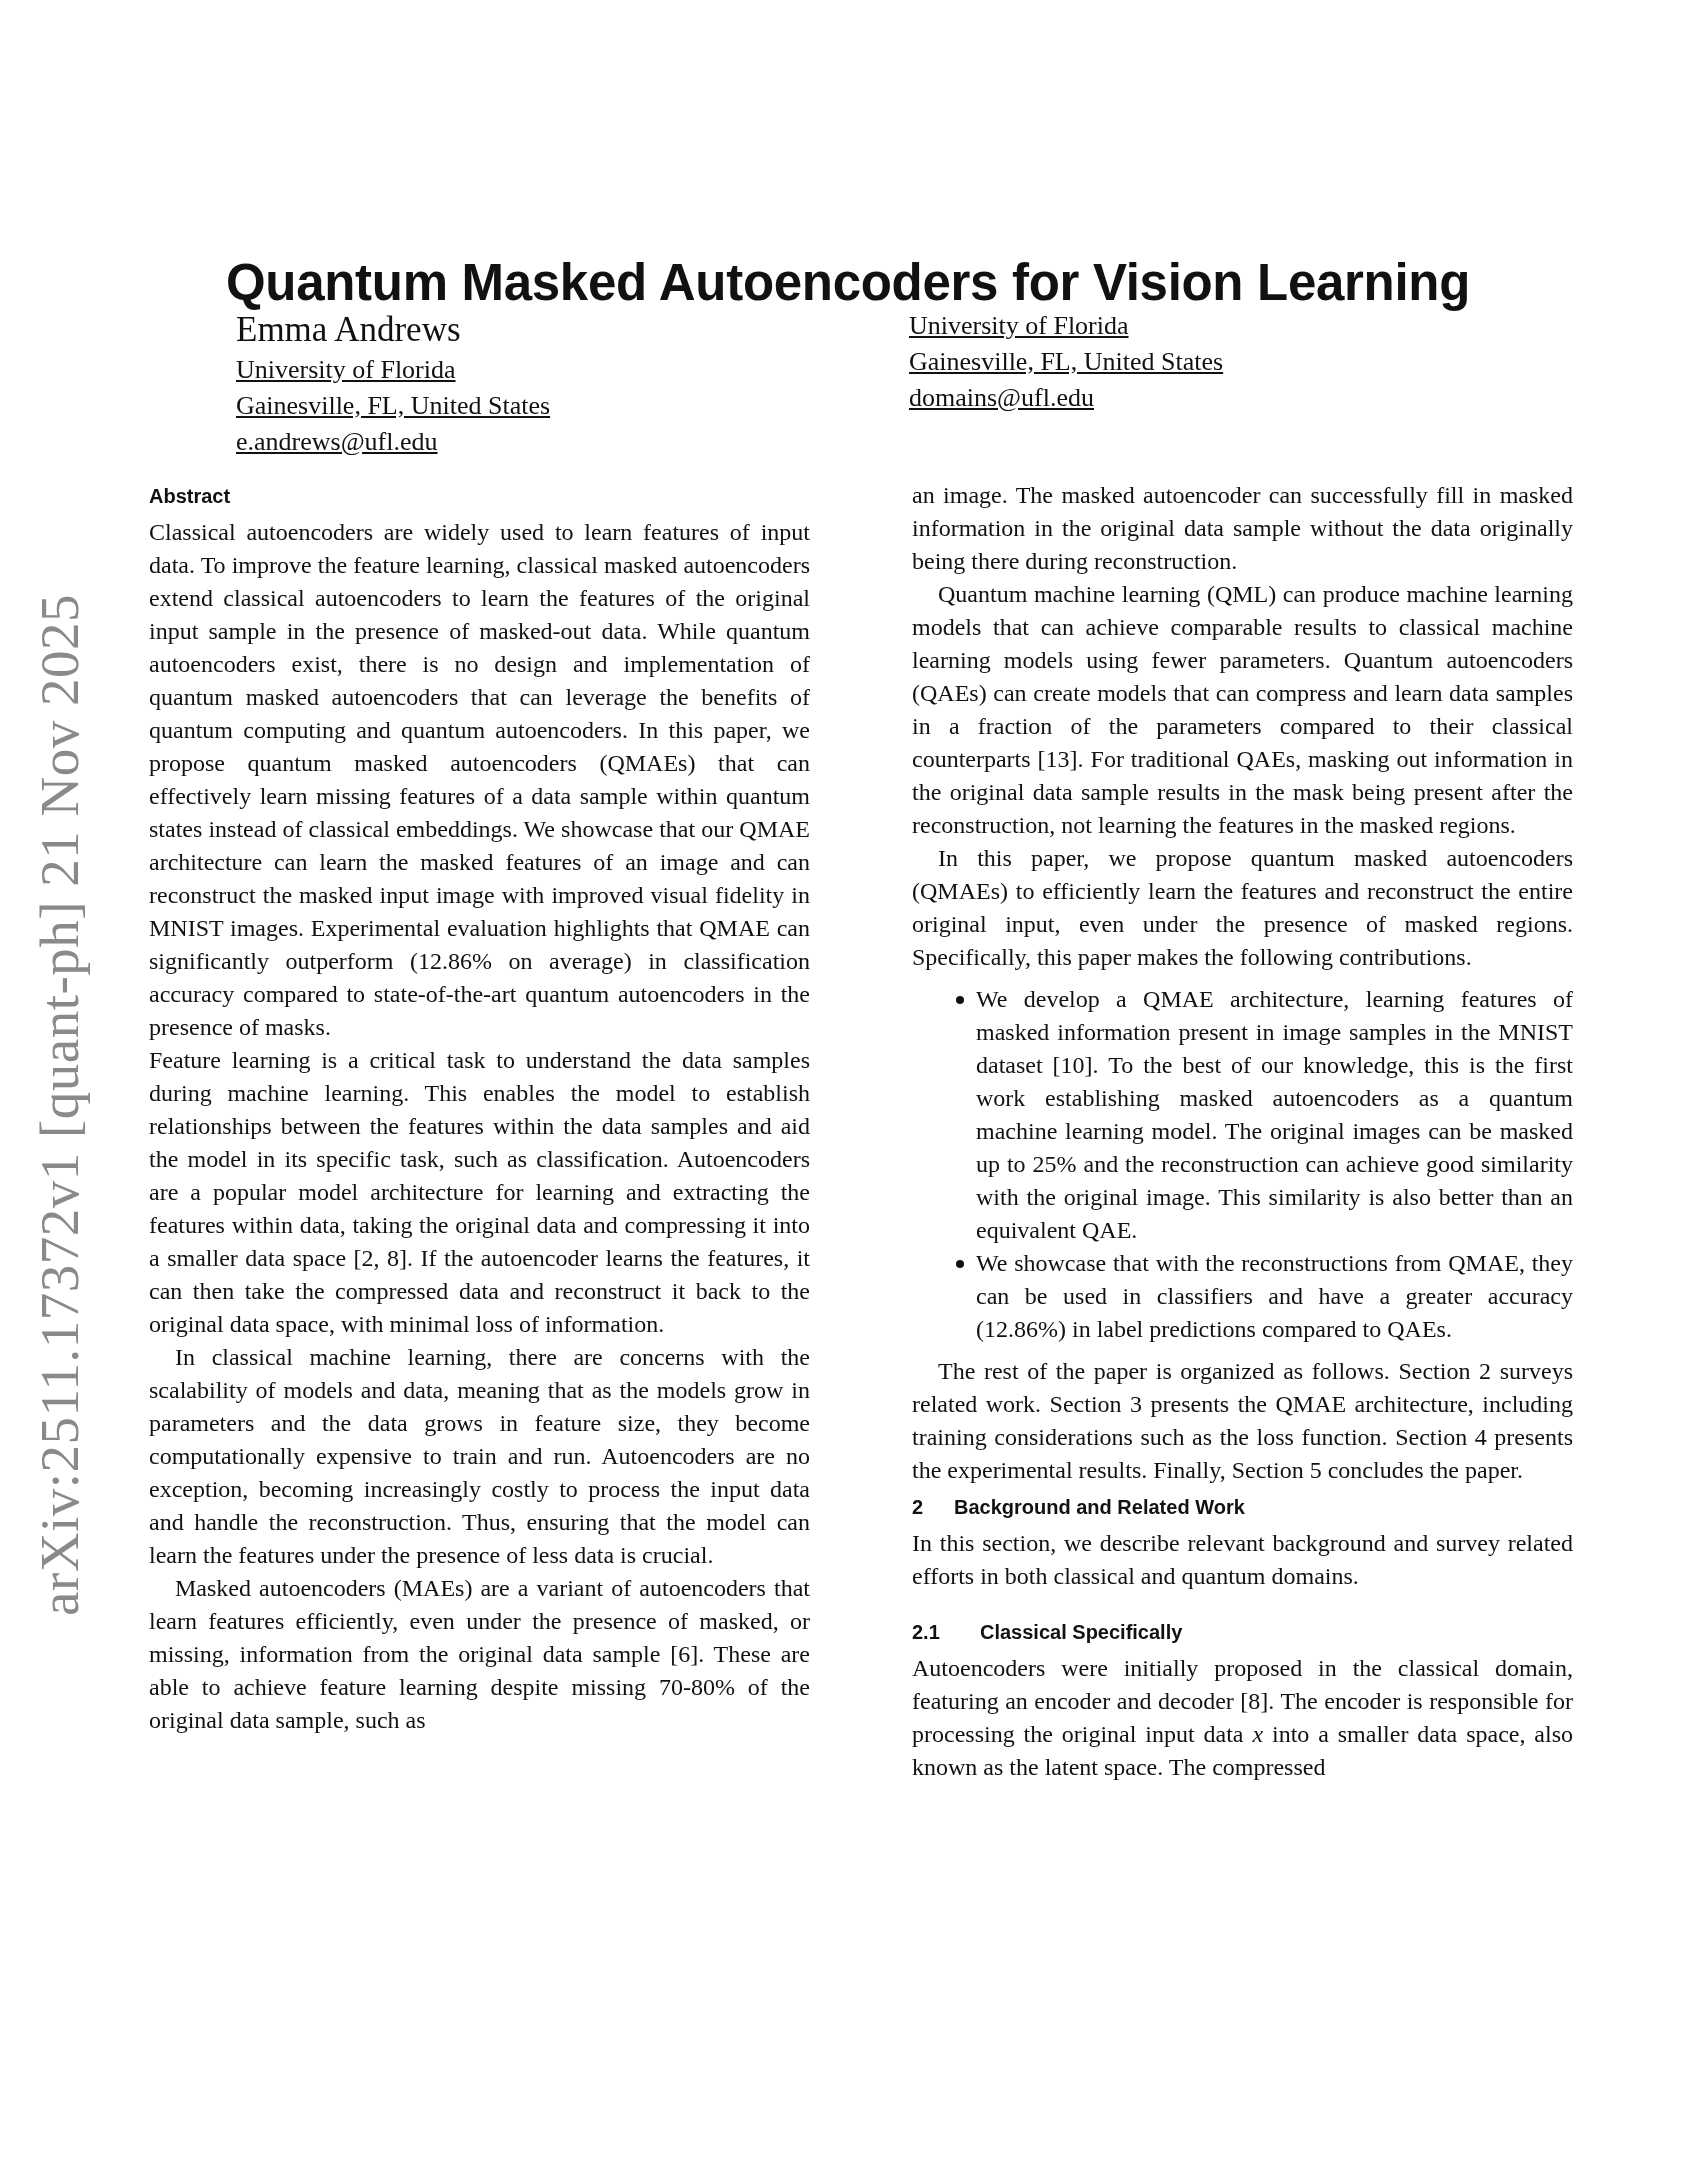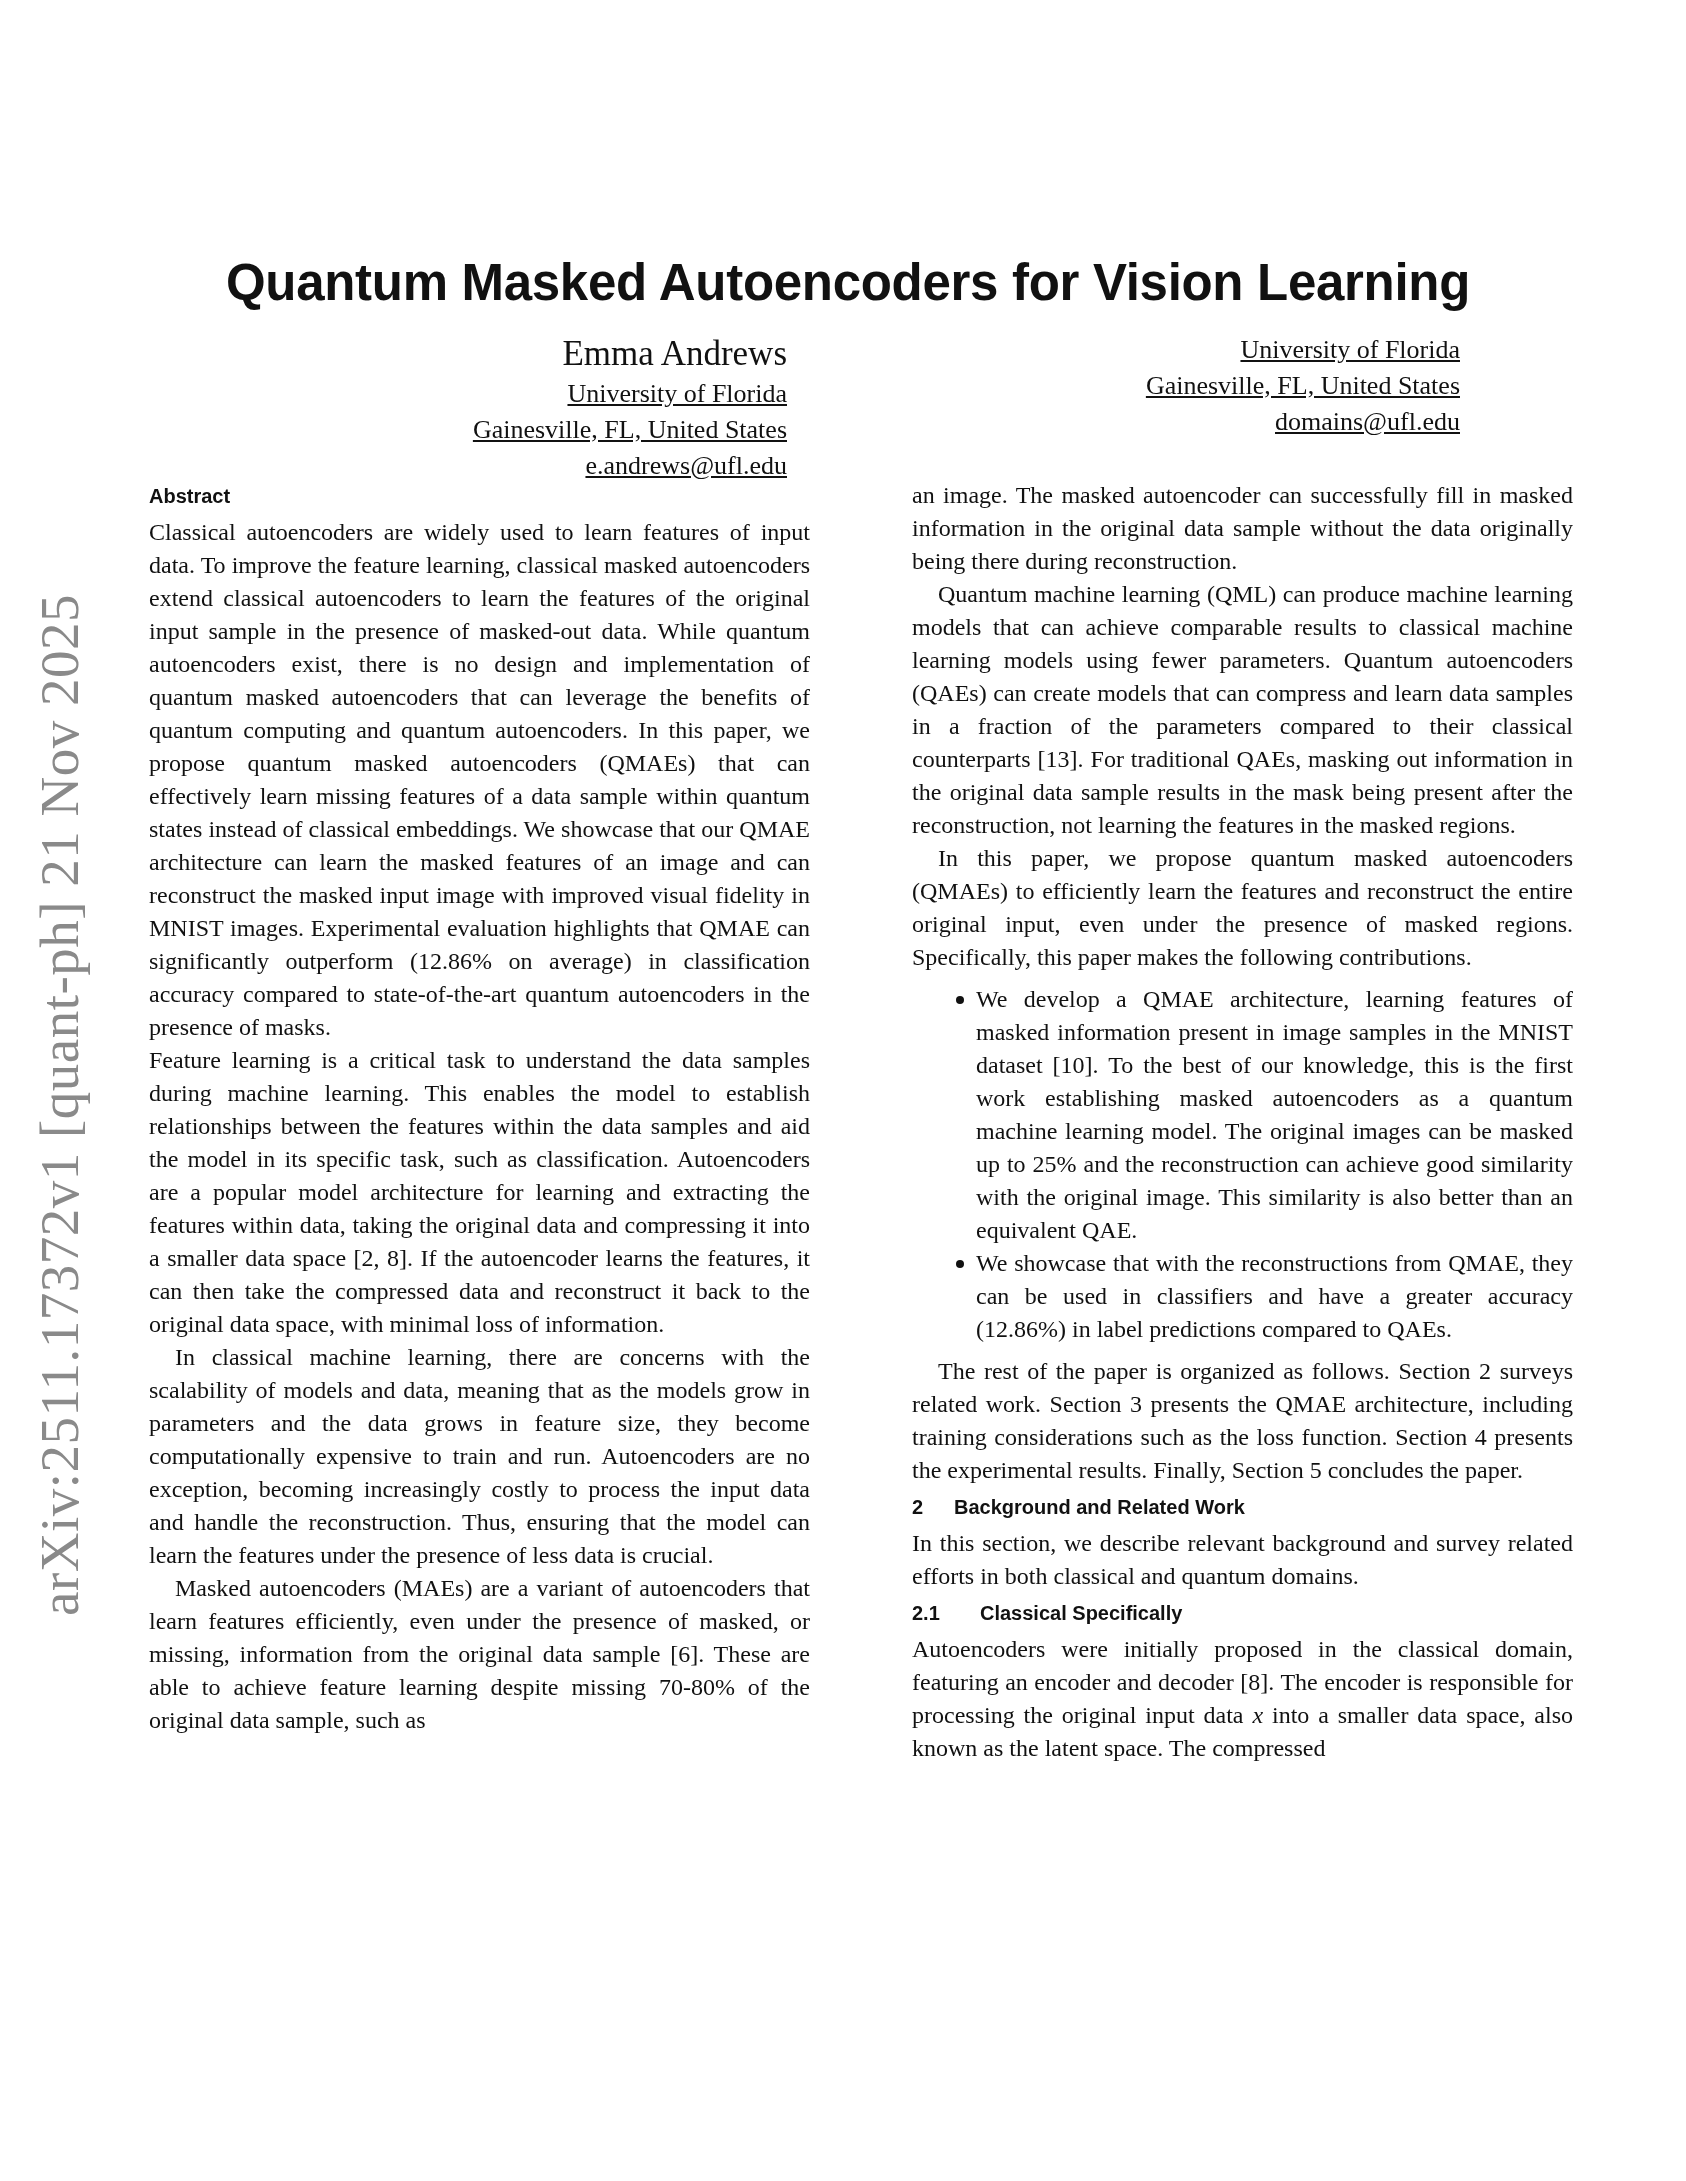--- a/index.html
+++ b/index.html
@@ -12,37 +12,37 @@
     transform-origin: 0 0; transform: rotate(-90deg);
     font-family: "Liberation Serif", serif; font-size: 55px;
     color: #8a8a8a; white-space: nowrap; letter-spacing: 0.5px;
   }
   .title {
     position: absolute; left: 0; right: 0; top: 219px; text-align: center;
     font-family: Liberation Sans, sans-serif; font-weight: bold;
     font-size: 51px; letter-spacing: -0.3px; margin-left: 10px;
   }
   .author {
-    position: absolute; top: 308px; width: 551px; text-align: right; line-height: 36px; margin-top: 24px;
+    position: absolute; top: 308px; width: 551px; text-align: left; line-height: 36px;
   }
   .author.a1 { left: 236px; }
   .author.a2 { left: 909px; }
   .author .name { font-size: 35px; line-height: 44px; }
   .author .line { font-size: 26px; text-decoration: underline; }
   .col { position: absolute; width: 661px; font-size: 24px; line-height: 33px; text-align: justify; hyphens: auto; }
   .col.left { left: 149px; top: 476px; }
   .col.right { left: 912px; top: 479px; }
   .col p { margin: 0; }
   .col p.indent { text-indent: 26px; }
   h2.sec {
     margin: 0; font-family: "Liberation Sans", "DejaVu Sans", sans-serif; font-weight: bold;
     font-size: 20px; line-height: 40px;
   }
   h2.sec .num { display: inline-block; min-width: 42px; }
-  h2.sub .num { min-width: 68px; }
+  h2.sub .num { min-width: 68px; margin-top: 19px; }
   .abstract-head { margin-bottom: 1.8px; }
   .intro-head { margin-top: 57px; margin-bottom: 0px; }
   .bg-head { margin-top: 33px; }
   .sub-head { margin-top: 33px; }
   ul.contrib { margin: 9.2px 0 9.2px 0; padding: 0 0 0 64px; list-style: none; }
   ul.contrib li { position: relative; }
   ul.contrib li::before {
     content: ""; position: absolute; left: -20px; top: 13px;
     width: 8.3px; height: 8.3px; border-radius: 50%; background: #111;
   }

